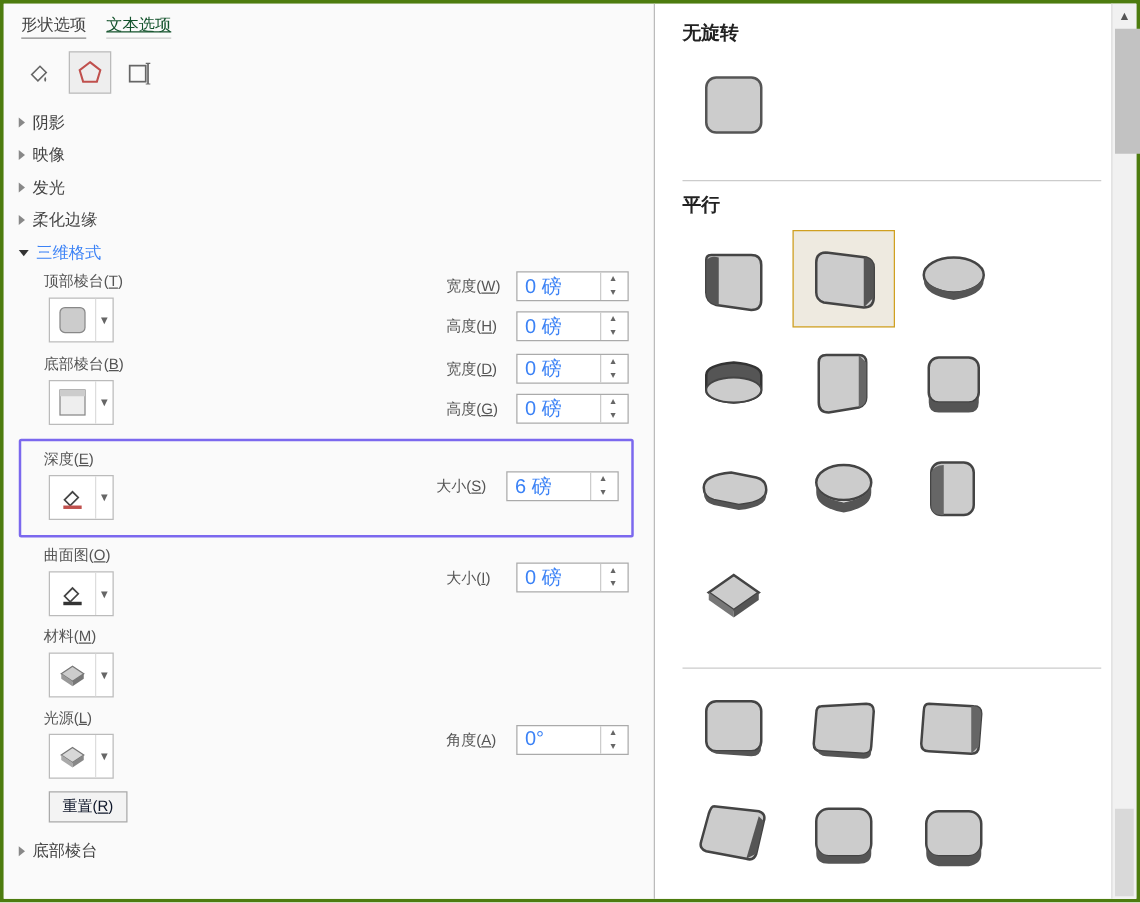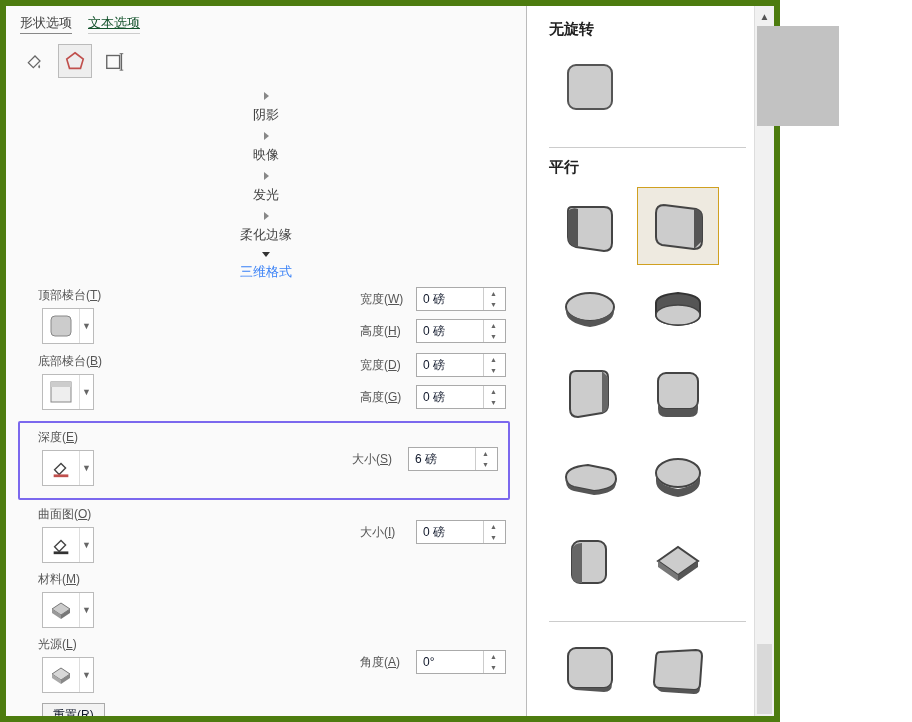--- a/index.html
+++ b/index.html
@@ -1,52 +1,52 @@
 <!DOCTYPE html>
 <html><head>
 <meta charset="utf-8">
 <style>
   * { box-sizing: border-box; font-family: "Microsoft YaHei", sans-serif; }
   body { margin: 0; background: #fff; }
-  .container { width: 780px; height: 722px; display: flex; border: 6px solid #4d7c0f; position: relative; justify-content: flex-end; }
+  .container { width: 912px; height: 722px; display: flex; border: 3px solid #4d7c0f; position: relative; justify-content: flex-end; }
   .left-panel { width: 521px; height: 100%; background: #fafafa; border-right: 1px solid #bbb; padding: 6px 10px 6px 10px; overflow: hidden; }
   .right-panel { flex: 1; height: 100%; background: #fff; display: flex; }
   .right-content { flex: 1; padding: 8px 8px 0 22px; overflow: hidden; }
   .right-scroll { width: 20px; background: #f1f1f1; border-left: 1px solid #ddd; position: relative; }
   .right-scroll .up { position: absolute; top:0; left:0; right:0; height:20px; display:flex; align-items:center; justify-content:center; color:#555; font-size:10px; }
   .right-scroll .thumb { position: absolute; top:20px; left:2px; right:2px; height:100px; background:#c2c2c2; }
   .right-scroll .bottom-thumb { position:absolute; bottom:2px; left:2px; right:2px; height:70px; background:#d9d9d9; }
 
   .tabs { display:flex; gap:16px; font-size:13px; color:#444; padding:2px 4px 6px 4px; }
   .tabs .tab { border-bottom:1px solid #888; padding-bottom:1px; }
   .tabs .tab.inactive { color:#14532d; border-bottom:1px solid #ccc;text-decoration:underline; }
 
   .icon-row { display:flex; gap:6px; padding:4px 2px 10px 2px; }
   .icon-btn { width:34px; height:34px; display:flex; align-items:center; justify-content:center; border:1px solid transparent; }
   .icon-btn.active { border:1px solid #bbb; background:#eee; }
 
   .section-list { font-size:13px; color:#444; }
-  .section-item { display:flex; align-items:center; gap:6px; padding:4px 2px; cursor:default;flex-direction:column; }
+  .section-item { display:flex; align-items:center; gap:6px; padding:4px 2px; cursor:default; }
   .tri { display:inline-block; width:0; height:0; }
   .tri.right { border-top:4px solid transparent; border-bottom:4px solid transparent; border-left:5px solid #888; }
   .tri.down { border-left:4px solid transparent; border-right:4px solid transparent; border-top:5px solid #333; }
   .section-item.expanded { color:#3b82f6; }
 
   .sub-label { font-size:12px; color:#555; padding:2px 0 4px 22px; }
   .sub-label u { text-decoration: underline; }
 
   .swatch-row { display:flex; align-items:center; padding-left:26px; margin-bottom:6px; }
   .swatch-btn { display:flex; align-items:center; border:1px solid #bbb; background:#fff; height:36px; }
   .swatch-btn .sw { width:28px; height:28px; margin:0 4px; display:flex; align-items:center; justify-content:center; }
   .swatch-btn .dd { width:14px; display:flex; align-items:center; justify-content:center; color:#666; font-size:9px; border-left:1px solid #ddd; height:100%; }
 
   .prop-row { display:flex; align-items:center; justify-content:flex-end; margin:2px 10px 8px 0;}
   .prop-label { font-size:12px; color:#555; width:56px; text-align:left; }
   .spinner { display:flex; border:1px solid #aaa; background:#fff; height:24px; width:90px; }
-  .spinner input { border:none; outline:none; width:66px; font-size:12px; padding:0 6px; color:#0f172a; background:transparent; }
+  .spinner input { border:none; outline:none; width:66px; font-size:16px; padding:0 6px; color:#3b82f6; background:transparent; }
   .spinner .arrows { width:20px; border-left:1px solid #ccc; display:flex; flex-direction:column; }
   .spinner .arrows div { flex:1; display:flex; align-items:center; justify-content:center; font-size:7px; color:#666; }
 
   .highlight-box { border:2px solid #7b68ee; border-radius:2px; padding:4px 8px 6px 4px; margin:4px 6px 4px 2px; }
 
   .two-col { display:flex; align-items:flex-start; }
   .two-col .left-col { flex:1; }
   .two-col .right-col { width:200px; }
 
   .reset-row { padding-left:26px; margin-top:4px; }

